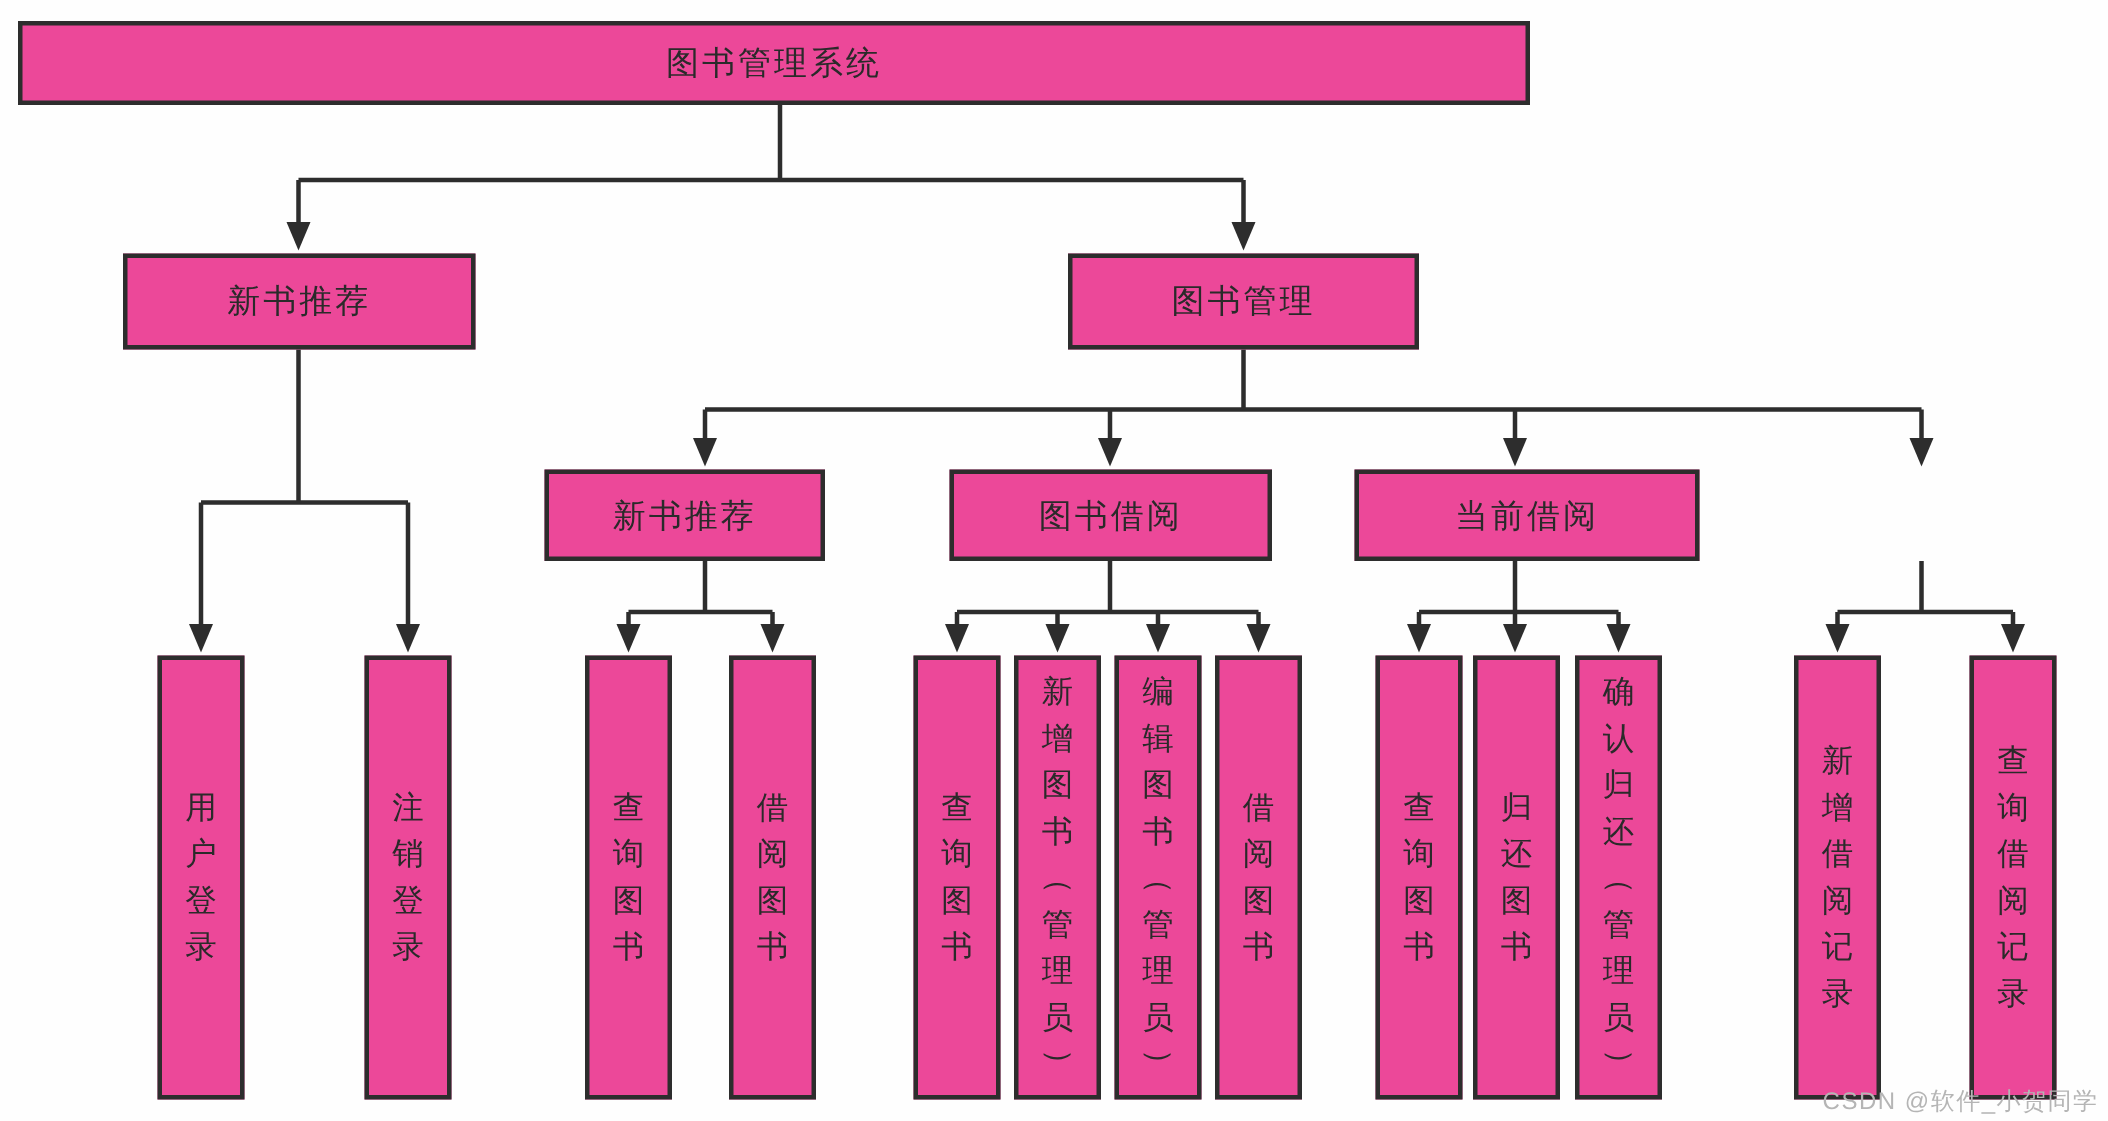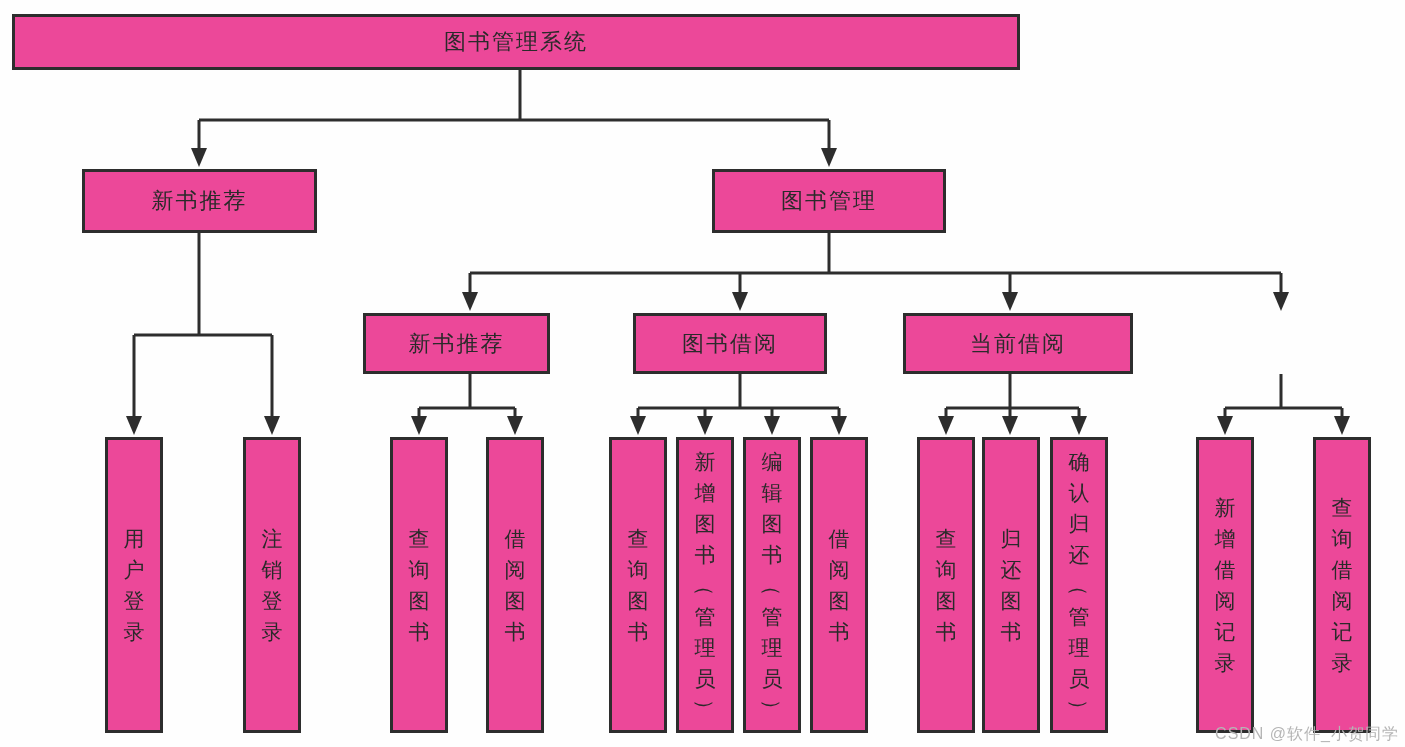--- a/index.html
+++ b/index.html
@@ -107,21 +107,21 @@
   <div class="node" style="left:82px;top:169px;width:235px;height:64px;">
     <span>新书推荐</span>
   </div>
   <div class="node" style="left:712px;top:169px;width:234px;height:64px;">
     <span>图书管理</span>
   </div>
 
   <div class="node" style="left:363px;top:313px;width:187px;height:61px;">
     <span>新书推荐</span>
   </div>
-  <div class="node" style="left:633px;top:313px;width:194px;height:61px;">
+  <div class="node" style="left:633px;top:313px;width:215px;height:61px;">
     <span>图书借阅</span>
   </div>
   <div class="node" style="left:903px;top:313px;width:230px;height:61px;">
     <span>当前借阅</span>
   </div>
 
   <div class="node vnode" style="left:105px;top:437px;width:58px;height:296px;">
     <span class="vtext">
         <span class="vchar">用</span>
         <span class="vchar">户</span>

